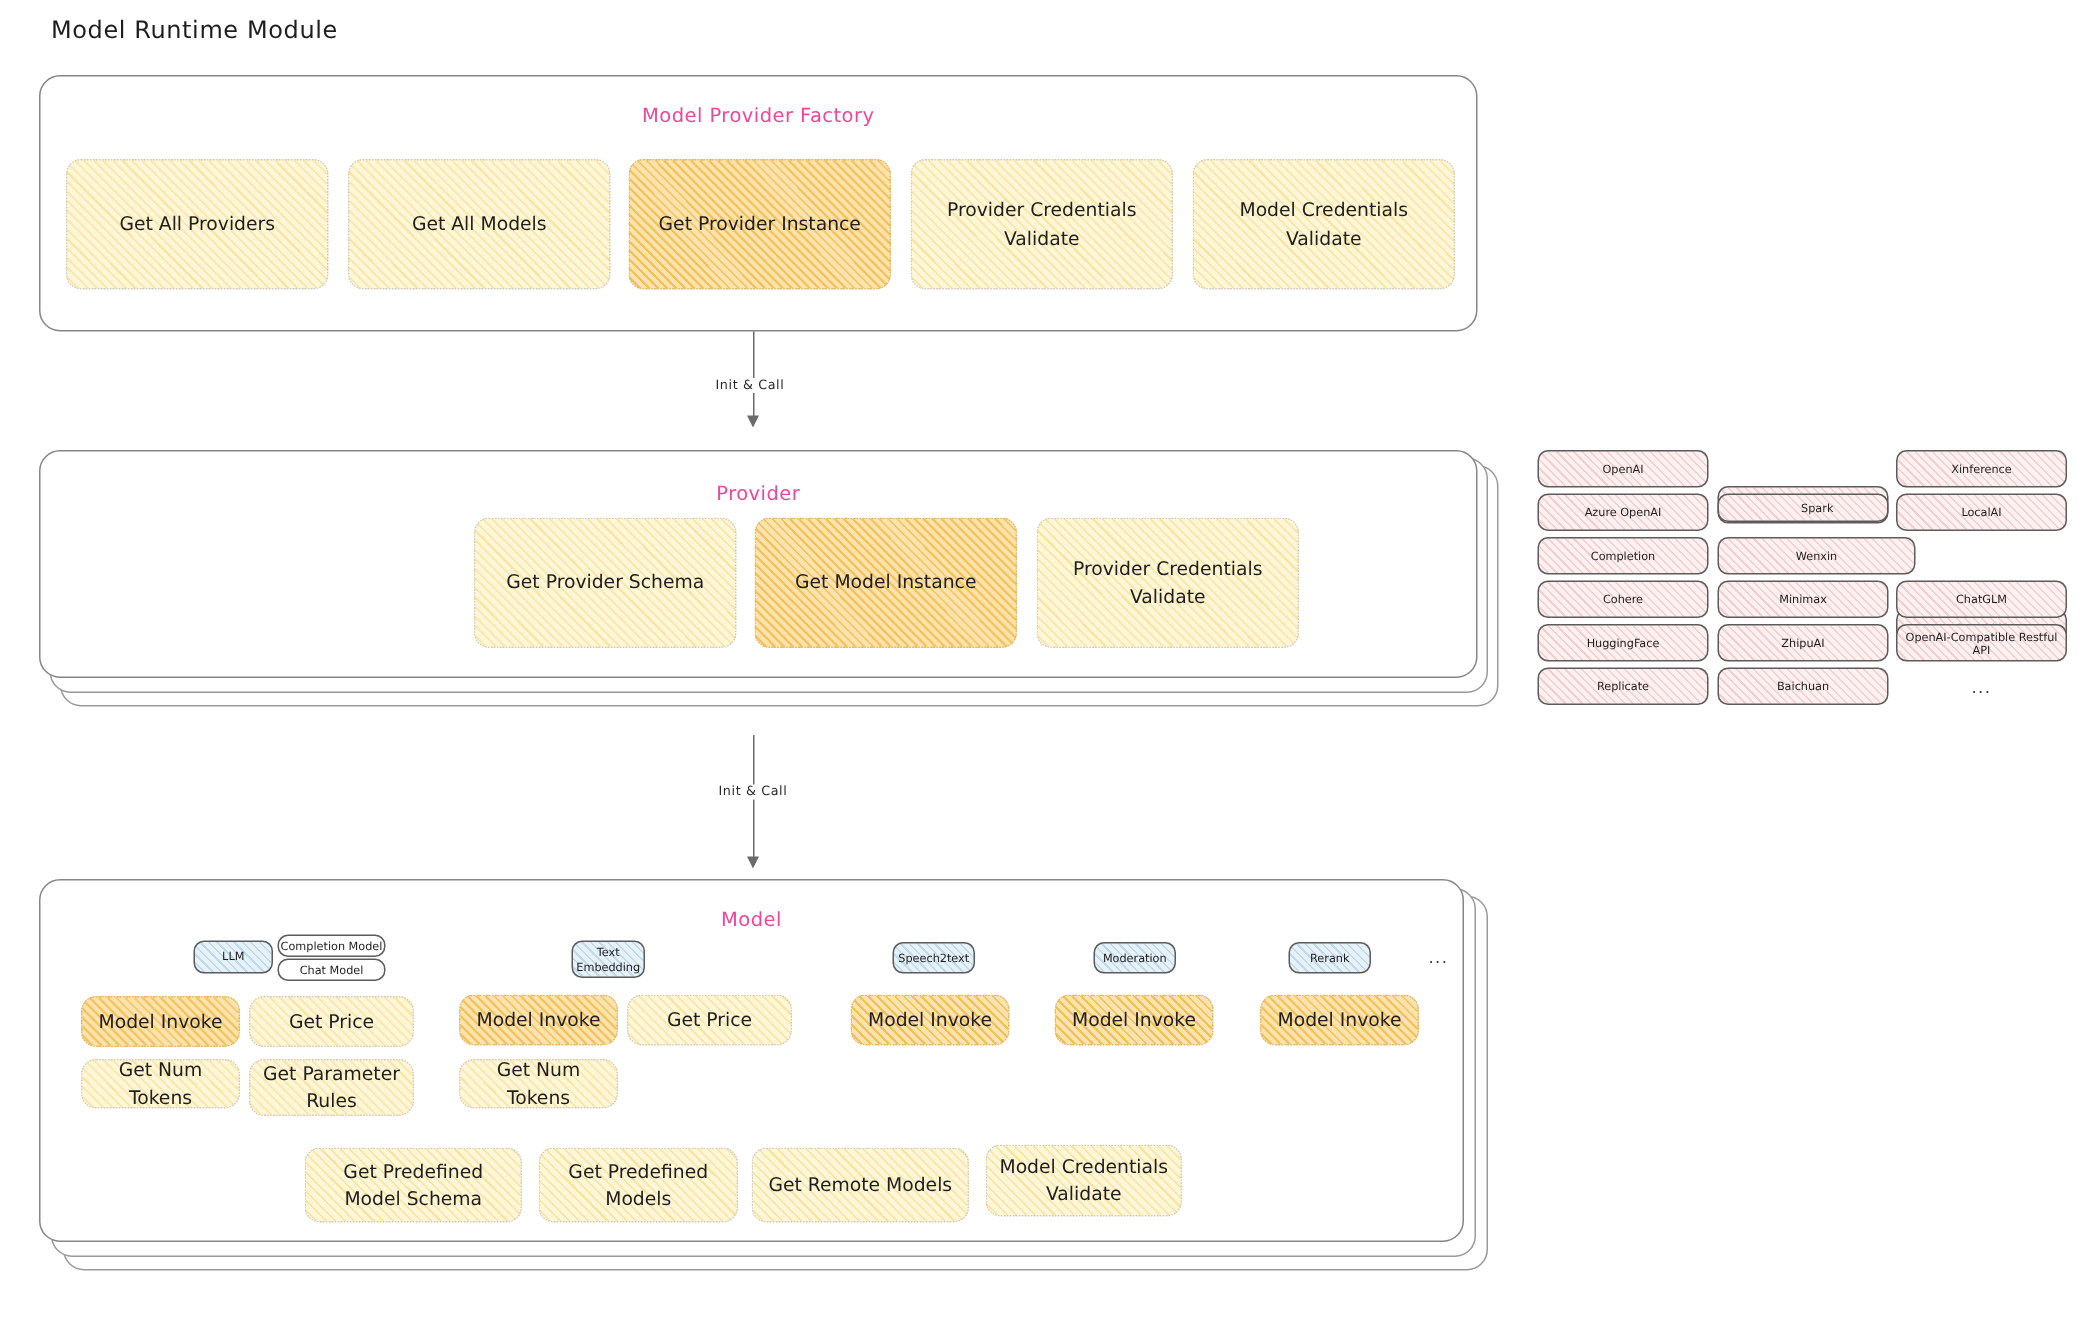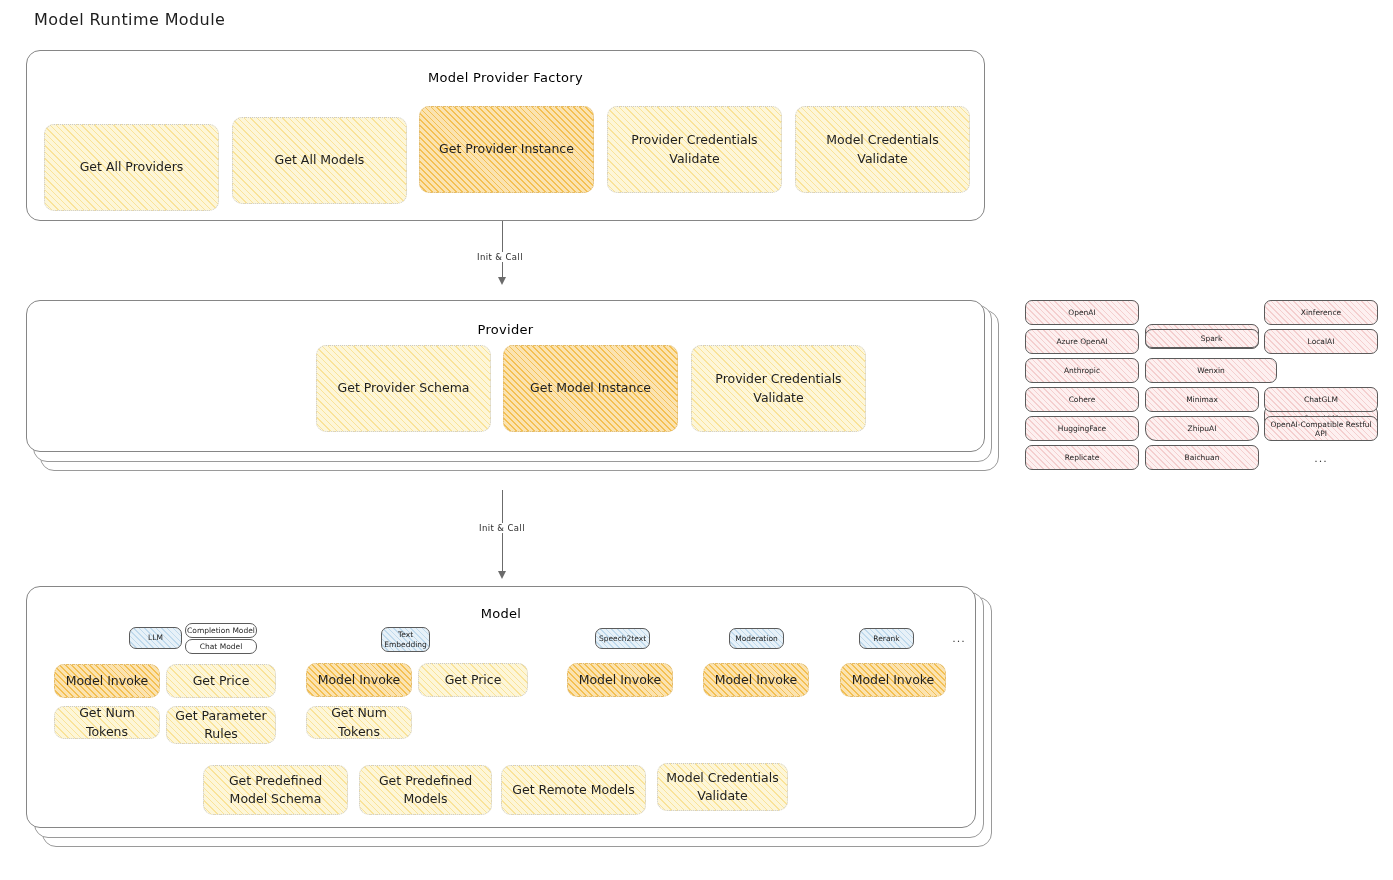--- a/index.html
+++ b/index.html
@@ -29,21 +29,21 @@
   }
   .card-ghost{
     position:absolute;box-sizing:border-box;
     background:#ffffff;
     border:1px solid #9a9a9a;
     border-radius:14px;
   }
   .card-title{
     position:absolute;
     width:100%;text-align:center;
-    font-size:13px;color:#000000;
+    font-size:13px;color:#ec4899;
     letter-spacing:.3px;
   }
 
   
   .node{
     position:absolute;box-sizing:border-box;
     border-radius:10px;
     border:1.3px dotted #c9c9c9;
     display:flex;align-items:center;justify-content:center;
     text-align:center;
@@ -138,22 +138,22 @@
 <body>
 
 <div id="canvas">
 
   <div class="page-title">Model Runtime Module</div>
 
   <div class="card" style="left:26px;top:50px;width:959px;height:171px;">
     <div class="card-title" style="top:19px;">Model Provider Factory</div>
   </div>
 
-  <div class="node" style="left:44px;top:124px;width:175px;height:87px;">Get All Providers</div>
-  <div class="node" style="left:232px;top:117px;width:175px;height:87px;">Get All Models</div>
+  <div class="node" style="left:44px;top:106px;width:175px;height:87px;">Get All Providers</div>
+  <div class="node" style="left:232px;top:106px;width:175px;height:87px;">Get All Models</div>
   <div class="node hi" style="left:419px;top:106px;width:175px;height:87px;">Get Provider Instance</div>
   <div class="node" style="left:607px;top:106px;width:175px;height:87px;">Provider Credentials Validate</div>
   <div class="node" style="left:795px;top:106px;width:175px;height:87px;">Model Credentials Validate</div>
 
   <div class="arrow-line" style="left:502px;top:221px;height:60px;"></div>
   <div class="arrow-head" style="left:498px;top:277px;"></div>
   <div class="arrow-label" style="left:474px;top:252px;">Init &amp; Call</div>
 
   <div class="card-ghost" style="left:40px;top:310px;width:959px;height:161px;"></div>
   <div class="card-ghost" style="left:33px;top:305px;width:959px;height:157px;"></div>
@@ -162,30 +162,30 @@
   </div>
 
   <div class="node" style="left:316px;top:345px;width:175px;height:87px;">Get Provider Schema</div>
   <div class="node hi" style="left:503px;top:345px;width:175px;height:87px;text-align:center;">Get Model Instance</div>
   <div class="node" style="left:691px;top:345px;width:175px;height:87px;">Provider Credentials Validate</div>
 
   <div>
 
     <div class="chip" style="left:1025px;top:300px;width:114px;height:25px;">OpenAI</div>
     <div class="chip" style="left:1025px;top:329px;width:114px;height:25px;">Azure OpenAI</div>
-    <div class="chip" style="left:1025px;top:358px;width:114px;height:25px;">Anthropic</div>
+    <div class="chip" style="left:1025px;top:358px;width:114px;height:25px;">Completion</div>
     <div class="chip" style="left:1025px;top:387px;width:114px;height:25px;">Cohere</div>
     <div class="chip" style="left:1025px;top:416px;width:114px;height:25px;">HuggingFace</div>
     <div class="chip" style="left:1025px;top:445px;width:114px;height:25px;">Replicate</div>
 
     <div class="chip" style="left:1145px;top:300px;width:114px;height:25px;margin-top:24px;">Tongyi</div>
     <div class="chip" style="left:1145px;top:329px;width:114px;height:19px;padding-left:19px;">Spark</div>
     <div class="chip" style="left:1145px;top:358px;width:132px;height:25px;">Wenxin</div>
     <div class="chip" style="left:1145px;top:387px;width:114px;height:25px;">Minimax</div>
-    <div class="chip" style="left:1145px;top:416px;width:114px;height:25px;border-radius:11px;">ZhipuAI</div>
+    <div class="chip" style="left:1145px;top:416px;width:114px;height:25px;">ZhipuAI</div>
     <div class="chip" style="left:1145px;top:445px;width:114px;height:25px;">Baichuan</div>
 
     <div class="chip" style="left:1264px;top:300px;width:114px;height:25px;">Xinference</div>
     <div class="chip" style="left:1264px;top:329px;width:114px;height:25px;">LocalAI</div>
     <div class="chip" style="left:1264px;top:358px;width:114px;height:25px;margin-top:48px;">OpenLLM</div>
     <div class="chip" style="left:1264px;top:387px;width:114px;height:25px;">ChatGLM</div>
     <div class="chip" style="left:1264px;top:416px;width:114px;height:25px;">OpenAI-Compatible Restful API</div>
     <div class="ellipsis" style="left:1264px;top:449px;width:114px;height:18px;">...</div>
   </div>
 

